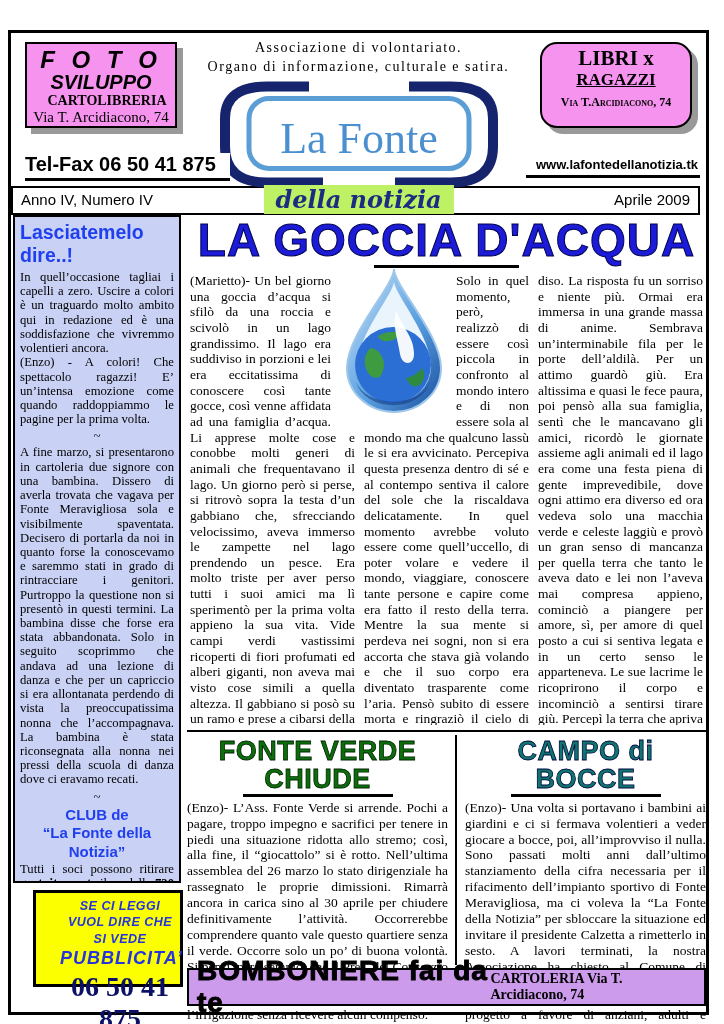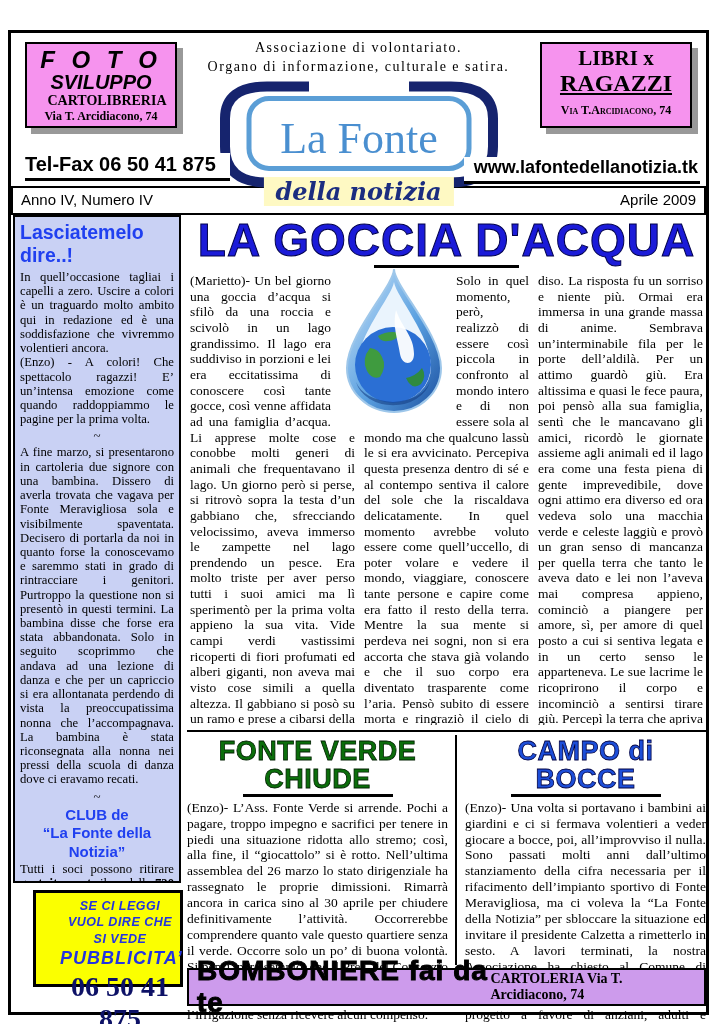--- a/index.html
+++ b/index.html
@@ -4,39 +4,39 @@
 <style>
   html,body{margin:0;padding:0;}
   body{width:724px;height:1024px;background:#fff;position:relative;
        font-family:"Liberation Sans",sans-serif;color:#000;overflow:hidden;}
   .frame{position:absolute;left:8px;top:30px;width:695px;height:979px;border:3px solid #000;}
 
   
   .ad-box{position:absolute;top:9px;width:152px;height:86px;background:#f693ee;
           border:2px solid #000;box-shadow:6px 6px 0 #999;text-align:center;
           padding-top:3px;box-sizing:border-box;z-index:2;}
-  .ad-left{left:14px;} .ad-right{right:14px;}
+  .ad-left{left:14px;} .ad-right{right:14px;border-radius:17px;}
   .adl-1{font-style:italic;font-weight:bold;font-size:24px;letter-spacing:5px;line-height:1.05;}
   .adl-2{font-style:italic;font-weight:bold;font-size:20px;line-height:1.05;}
   .adl-3{font-family:"Liberation Serif",serif;font-weight:bold;font-size:14px;line-height:1.15;margin-left:12px;}
-  .adl-4{font-family:"Liberation Serif",serif;font-weight:bold;font-size:12px;}
+  .adl-4{font-family:"Liberation Serif",serif;font-weight:normal;font-size:15px;}
   .adr-1{font-family:"Liberation Serif",serif;font-weight:bold;font-size:21px;line-height:1.1;}
-  .adr-2{font-family:"Liberation Serif",serif;font-weight:bold;font-size:24px;text-decoration:underline;line-height:1.15;}
+  .adr-2{font-family:"Liberation Serif",serif;font-weight:bold;font-size:17px;text-decoration:underline;line-height:1.15;}
   .adr-3{font-family:"Liberation Serif",serif;font-weight:bold;font-size:12px;font-variant:small-caps;margin-top:5px;}
   .taglines{position:absolute;left:0;right:0;top:6px;text-align:center;
             font-family:"Liberation Serif",serif;font-size:14px;letter-spacing:1.5px;line-height:1.35;}
   .logo-wrap{position:absolute;left:50%;transform:translateX(-50%);top:44px;z-index:1;}
-  .logo-script{position:absolute;left:50%;transform:translateX(-50%);top:144px;z-index:4;
+  .logo-script{position:absolute;left:50%;transform:translateX(-50%);top:152px;z-index:4;
                font-family:"DejaVu Serif",serif;font-style:italic;font-weight:bold;font-size:24px;
-               color:#1b2d80;background:#fef9c3;padding:0 12px;white-space:nowrap;}
+               color:#1b2d80;background:#bef264;padding:0 12px;white-space:nowrap;}
   .telfax{position:absolute;left:14px;top:120px;font-weight:bold;font-size:20px;
           border-bottom:3px solid #000;padding:0 14px 2px 0;z-index:3;background:#fff;}
-  .website{position:absolute;right:6px;top:124px;font-weight:bold;font-size:18px;
+  .website{position:absolute;right:6px;top:124px;font-weight:bold;font-size:13px;
            border-bottom:3px solid #000;padding:0 2px 3px 10px;z-index:3;background:#fff;}
-  .issue-row{position:absolute;left:0;right:0;top:153px;height:25px;border:2px solid #000;}
+  .issue-row{position:absolute;left:0;right:6px;top:153px;height:25px;border:2px solid #000;}
   .issue-left{position:absolute;left:8px;top:3px;font-size:15px;}
   .issue-right{position:absolute;right:8px;top:3px;font-size:15px;}
 
   
   .sidebar{position:absolute;left:2px;top:182px;width:168px;height:668px;background:#c9d1f4;
            border:2px solid #000;box-sizing:border-box;padding:3px 5px;overflow:hidden;}
   .sb-title{color:#2040f0;font-weight:bold;font-size:19.5px;margin:1px 0 3px;}
   .sb-p{text-align:justify;font-family:"Liberation Serif",serif;font-size:12.7px;line-height:1.12;margin:0;}
   .sb-tilde{text-align:center;font-family:"Liberation Serif",serif;font-size:13px;line-height:1;margin:3px 0;}
   .sb-club{text-align:center;color:#2040f0;font-weight:bold;font-size:15px;line-height:1.25;}
@@ -55,21 +55,21 @@
   .mcol{flex:1;text-align:justify;font-family:"Liberation Serif",serif;font-size:13.5px;line-height:1.16;}
   .spacer-r{float:right;width:24px;height:148px;}
   .spacer-l{float:left;width:92px;height:148px;}
   .drop{position:absolute;left:147px;top:51px;width:120px;height:150px;z-index:2;}
   .main-divider{position:absolute;left:0;right:0;top:515px;height:2px;background:#000;}
   .bottom-row{position:absolute;left:0;right:0;top:520px;height:230px;display:flex;}
   .bottom-left{width:261px;padding-right:7px;border-right:2px solid #000;}
   .bottom-right{flex:1;padding-left:8px;}
   .b-headline{text-align:center;font-size:27px;font-weight:900;letter-spacing:0.5px;line-height:1.05;margin-top:2px;}
   .green-h{color:#0b6e0b;-webkit-text-stroke:0.8px #002000;}
-  .blue-h{color:#1d4ed8;-webkit-text-stroke:0.8px #000040;}
+  .blue-h{color:#0f766e;-webkit-text-stroke:0.8px #000040;}
   .b-rule{width:150px;height:3px;background:#000;margin:0 auto 3px;}
   .b-body{text-align:justify;font-family:"Liberation Serif",serif;font-size:13.5px;line-height:1.18;}
 
   
   .banner{position:absolute;left:0;right:0;top:753px;height:38px;background:#cd9bec;border:2px solid #000;
           box-sizing:border-box;display:flex;align-items:center;}
   .banner-title{font-weight:900;font-size:28px;letter-spacing:1px;padding-left:8px;
                 -webkit-text-stroke:1px #000;}
   .banner-right{margin-left:auto;padding-right:8px;font-family:"Liberation Serif",serif;
                 font-weight:bold;font-size:14px;}

